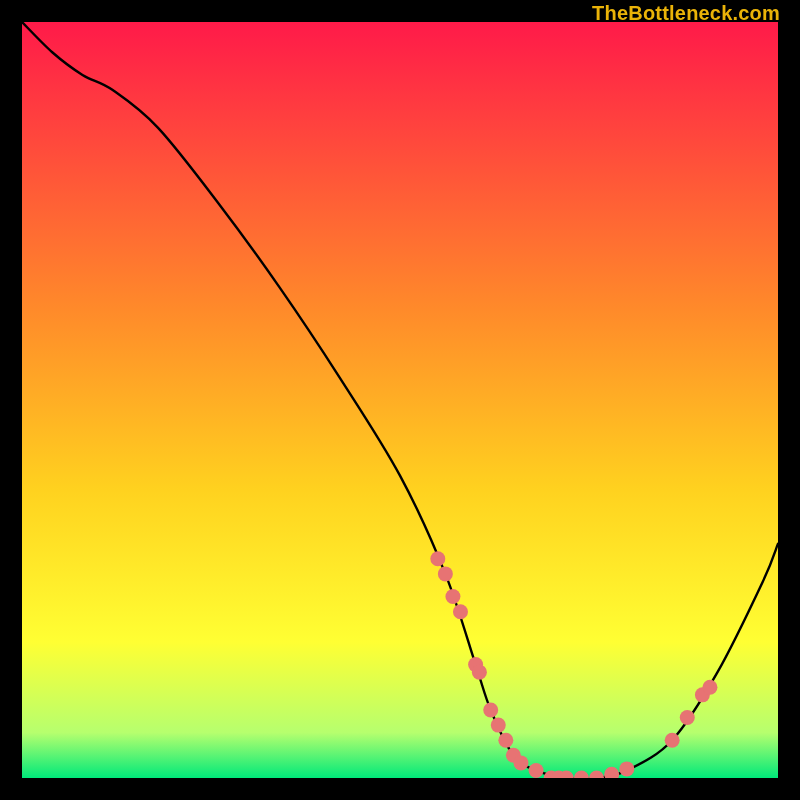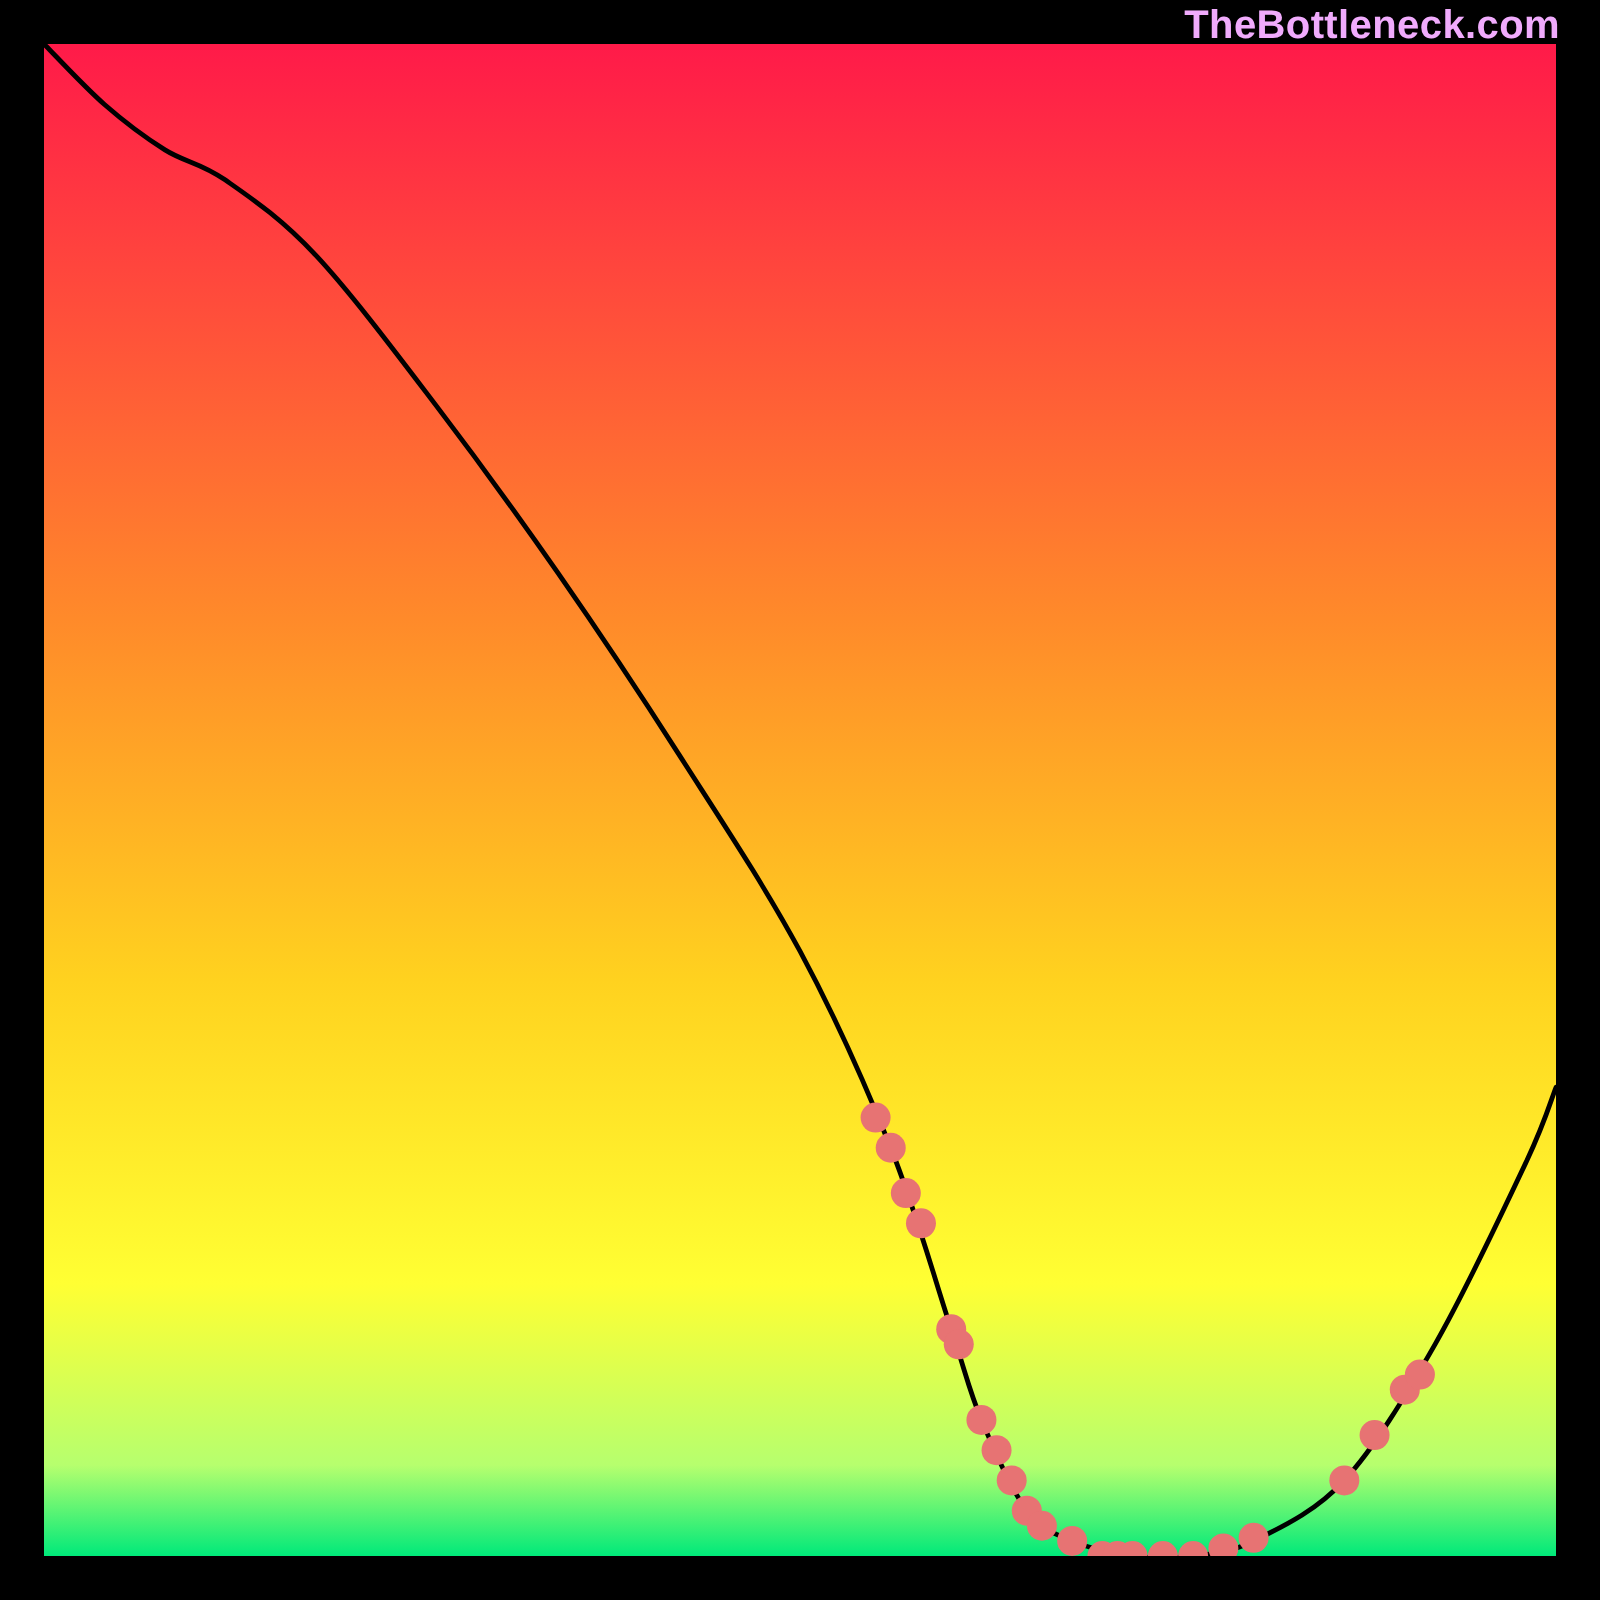--- a/index.html
+++ b/index.html
@@ -22,21 +22,21 @@
     width: 756px;
     height: 756px;
   }
   .watermark {
     position: absolute;
     top: 2px;
     right: 20px;
     font-family: Arial, Helvetica, sans-serif;
     font-size: 20px;
     font-weight: 600;
-    color: #f0abfc;
+    color: #eab308;
     letter-spacing: 0.2px;
   }
   svg {
     display: block;
   }
 </style>
 </head>
 <body>
 
 <div class="container">

